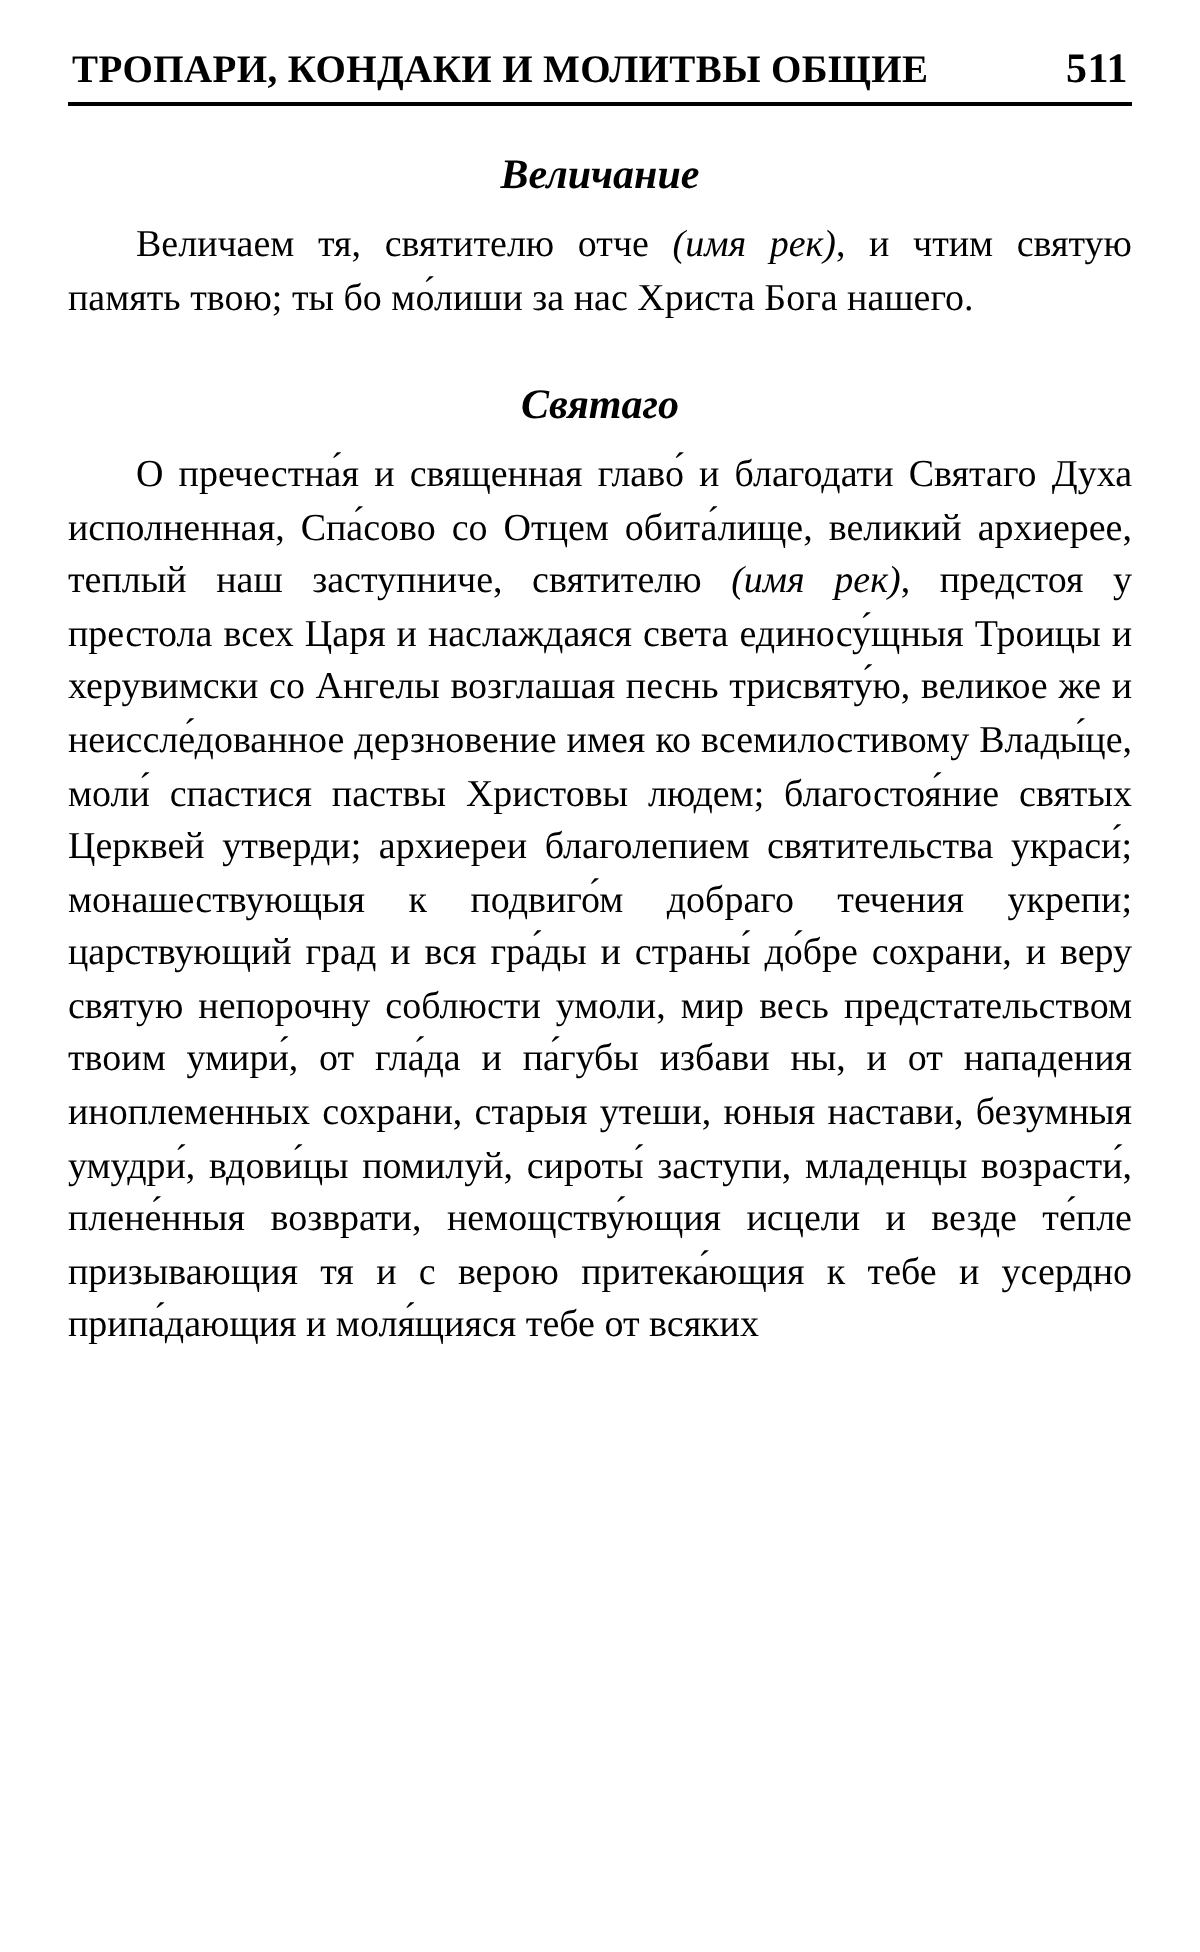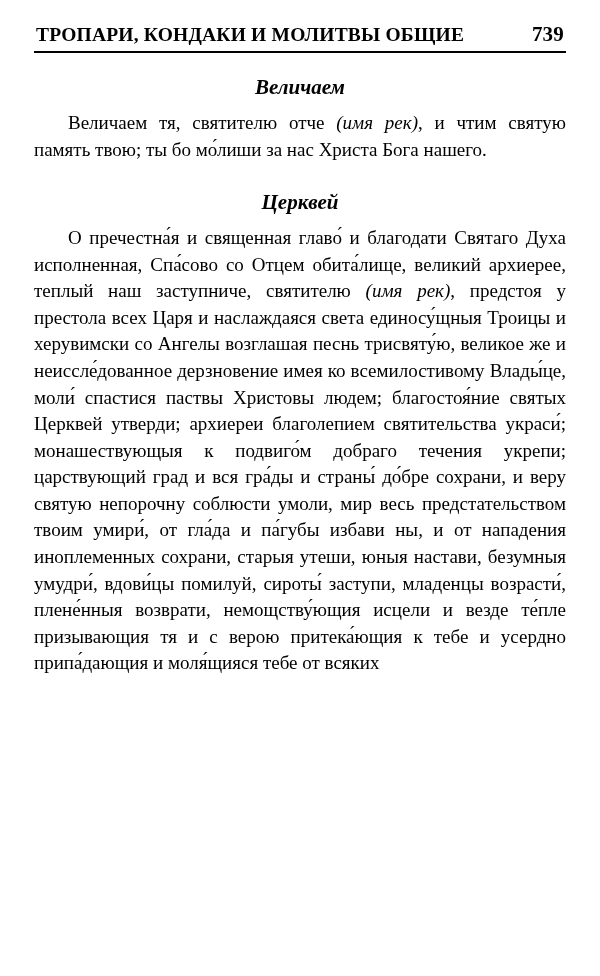--- a/index.html
+++ b/index.html
@@ -71,25 +71,25 @@
   }
   
 </style>
 </head>
 <body>
 
 <div class="page">
 
   <div class="running-head">
     <span class="head-title">ТРОПАРИ, КОНДАКИ И МОЛИТВЫ ОБЩИЕ</span>
-    <span class="page-number">739</span>
+    <span class="page-number">511</span>
   </div>
   <hr class="head-rule">
 
-  <h2 class="section-title">Величаем</h2>
+  <h2 class="section-title">Величание</h2>
 
   <p class="body-text"><span>Величаем тя, святителю отче </span><span class="it">(имя рек)</span><span>, и чтим святую память твою; ты бо мо́лиши за нас Христа Бога нашего.</span></p>
 
-  <h2 class="section-title second">Церквей</h2>
+  <h2 class="section-title second">Святаго</h2>
 
   <p class="body-text tight"><span>О пречестна́я и священная главо́ и благодати Святаго Духа исполненная, Спа́сово со Отцем обита́лище, великий архиерее, теплый наш заступниче, святителю </span><span class="it">(имя рек)</span><span>, предстоя у престола всех Царя и наслаждаяся света единосу́щныя Троицы и херувимски со Ангелы возглашая песнь трисвяту́ю, великое же и неиссле́дованное дерзновение имея ко всемилостивому Влады́це, моли́ спастися паствы Христовы людем; благостоя́ние святых Церквей утверди; архиереи благолепием святительства украси́; монашествующыя к подвиго́м добраго течения укрепи; царствующий град и вся гра́ды и страны́ до́бре сохрани, и веру святую непорочну соблюсти умоли, мир весь предстательством твоим умири́, от гла́да и па́губы избави ны, и от нападения иноплеменных сохрани, старыя утеши, юныя настави, безумныя умудри́, вдови́цы помилуй, сироты́ заступи, младенцы возрасти́, плене́нныя возврати, немощству́ющия исцели и везде те́пле призывающия тя и с верою притека́ющия к тебе и усердно припа́дающия и моля́щияся тебе от всяких</span></p>
 
 </div>
 
 </body></html>

